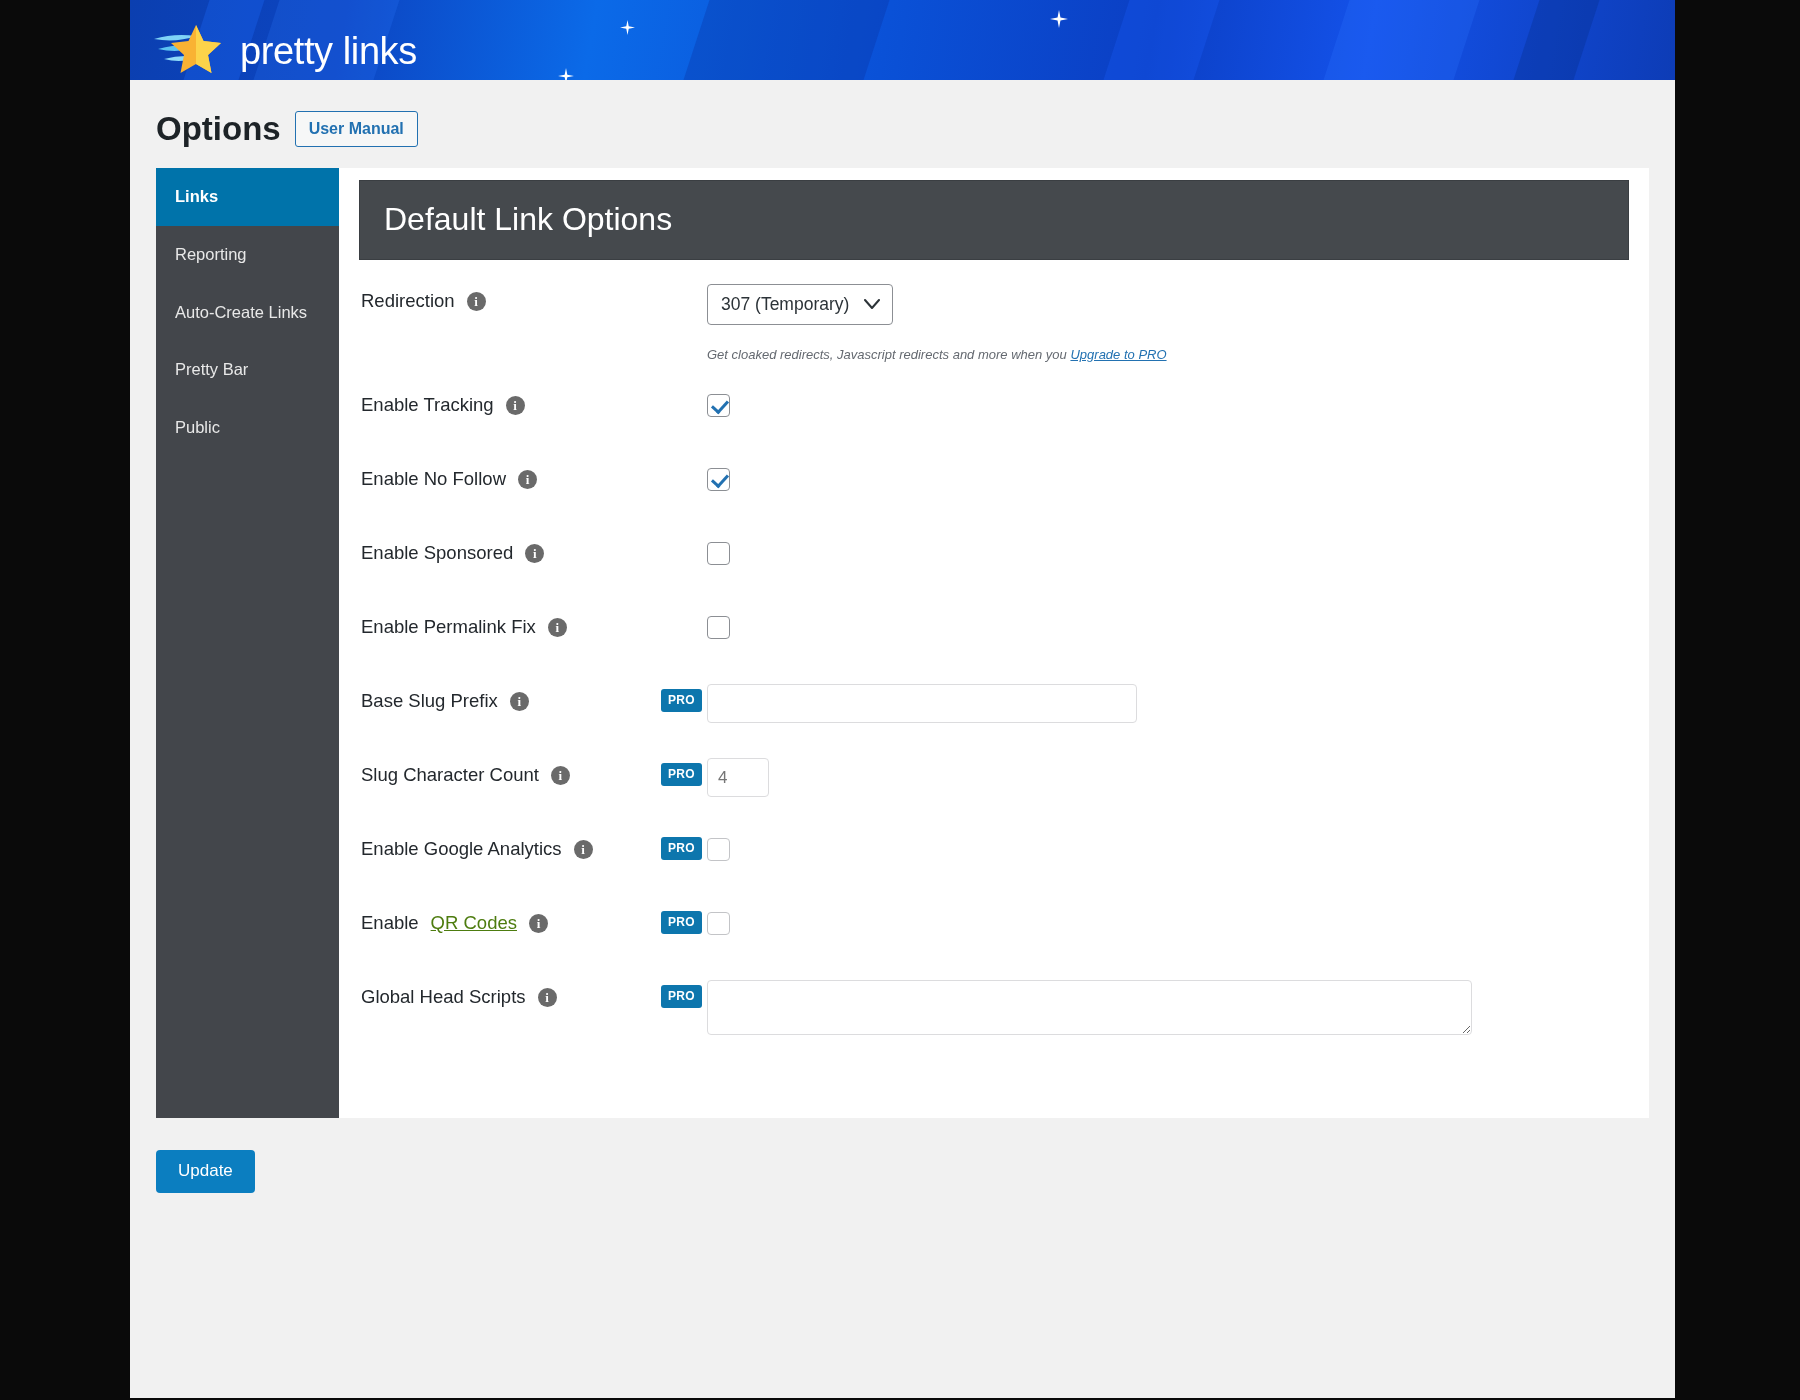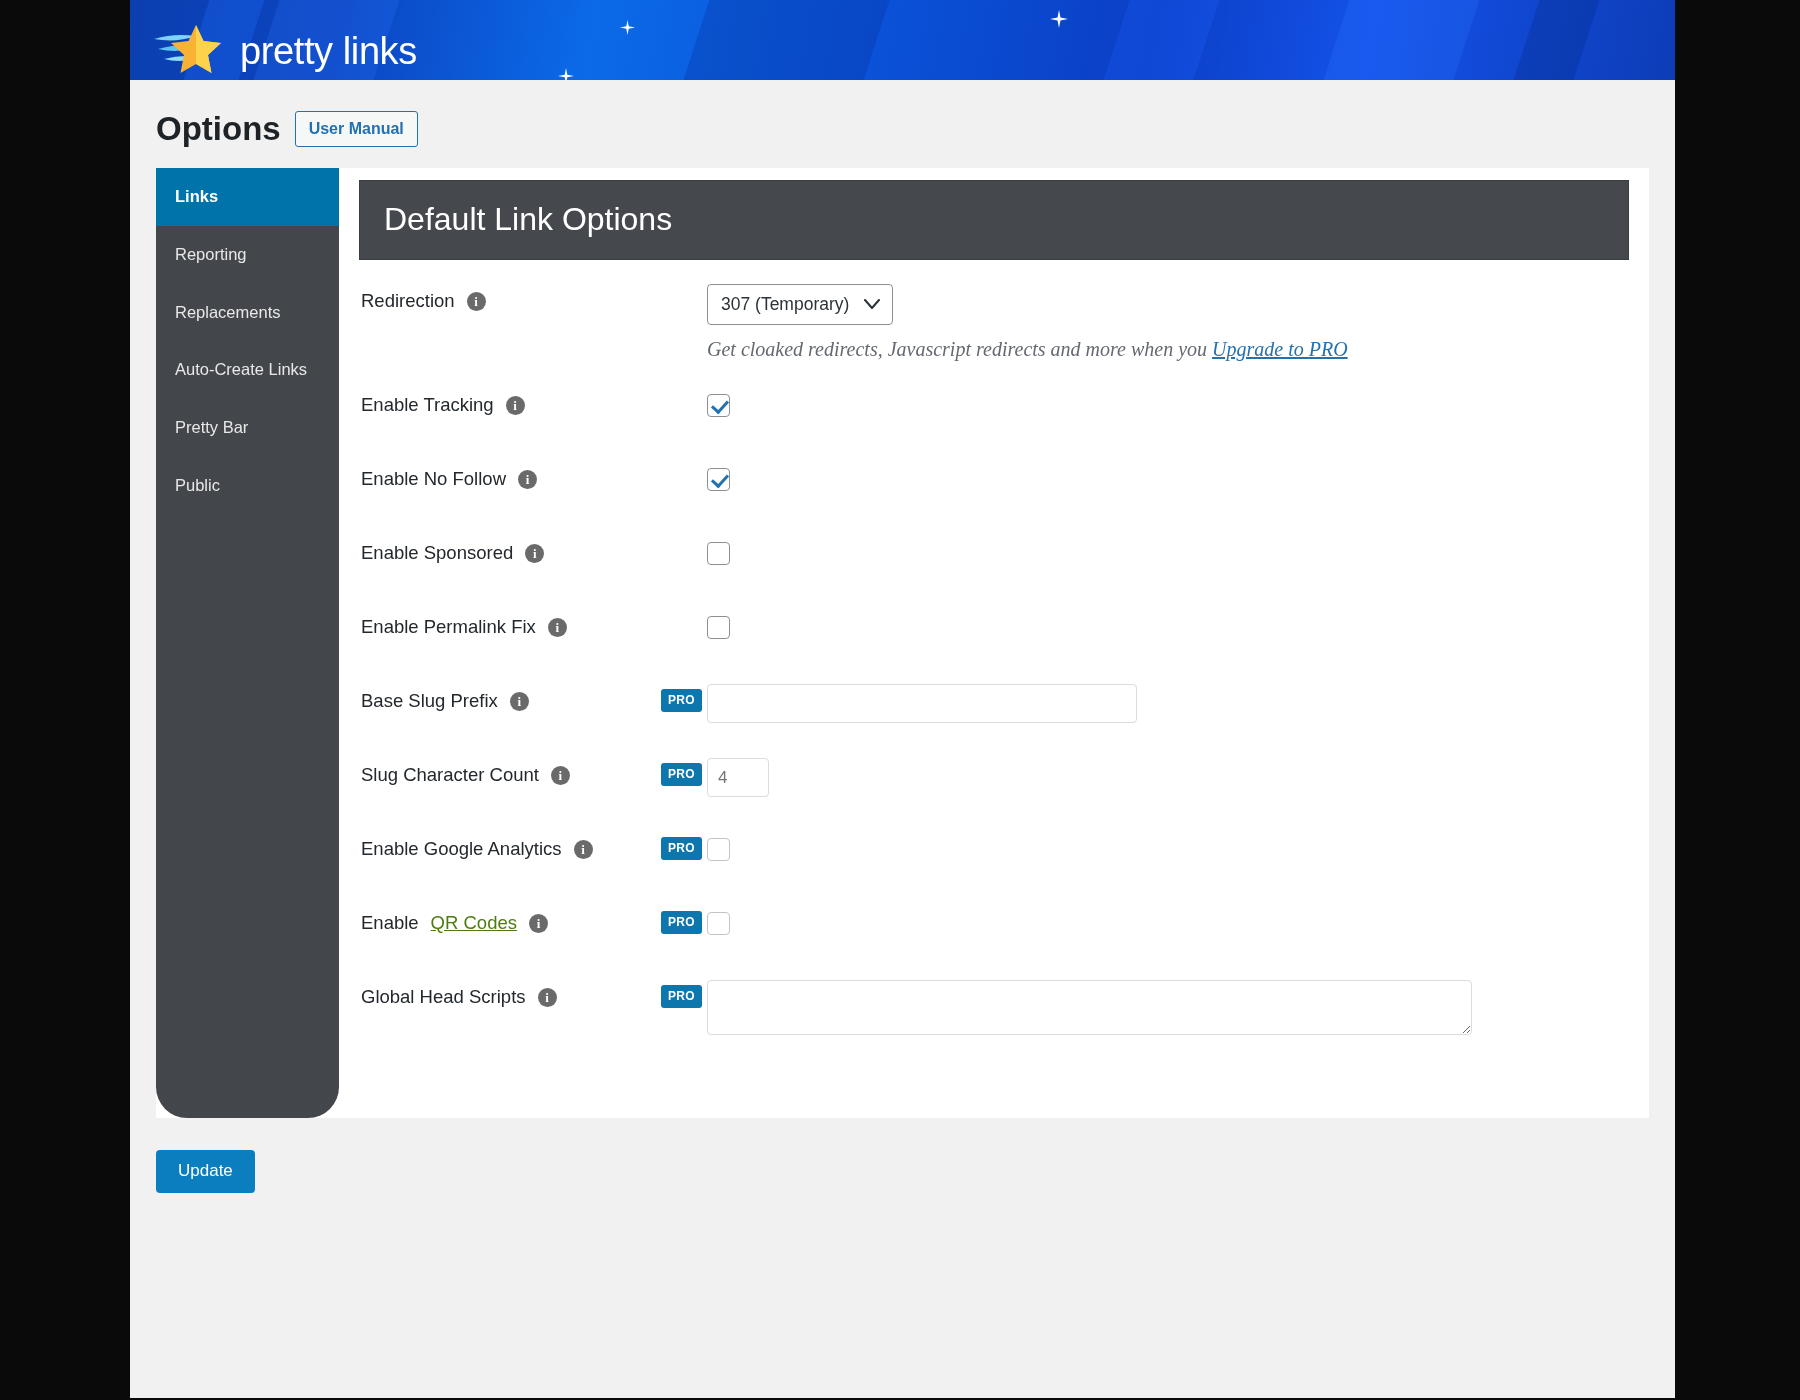--- a/index.html
+++ b/index.html
@@ -68,21 +68,20 @@
   .shell {
     display: flex;
     margin: 0 26px 0 26px;
     background: #fff;
     min-height: 910px;
   }
   .sidebar {
     width: 183px; flex: 0 0 183px;
     background: #43464b;
     padding-top: 0;
-    border-radius: 31px;
   }
   .nav-item {
     display: block; padding: 19px 0 19px 19px;
     color: #e8e8e8; font-size: 16.5px; cursor: pointer;
     line-height: 1.2;
   }
   .nav-item.active {
     background: #0073aa; color: #fff; font-weight: 700;
   }
 
@@ -137,22 +136,22 @@
     padding: 9px 42px 10px 13px;
     font-family: "Liberation Sans", sans-serif;
     cursor: pointer;
   }
   .select-wrap { position: relative; display: inline-block; }
   .select-wrap .chev {
     position: absolute; right: 13px; top: 50%; transform: translateY(-50%);
     pointer-events: none; color: #2c3338;
   }
   .hint {
-    margin-top: 13px;
-    font-size: 20px; font-style: italic; color: #646970; font-family: Liberation Serif, serif;
+    margin-top: 22px;
+    font-size: 13px; font-style: italic; color: #646970;
   }
   .hint a { color: #2271b1; font-style: italic; }
 
   .cbx {
     appearance: none; -webkit-appearance: none;
     width: 23px; height: 23px;
     border: 1px solid #8c8f94; border-radius: 4px;
     background: #fff; cursor: pointer;
     position: relative; margin-top: 6px;
     display: inline-block;
@@ -239,21 +238,20 @@
   <div class="page-head">
     <div class="page-title">Options</div>
     <button class="user-manual-btn">User Manual</button>
   </div>
 
   <div class="shell">
 
     <nav class="sidebar">
       <a class="nav-item active">Links</a>
       <a class="nav-item">Reporting</a>
-      <a class="nav-item">Replacements</a>
       <a class="nav-item">Auto-Create Links</a>
       <a class="nav-item">Pretty Bar</a>
       <a class="nav-item">Public</a>
     </nav>
 
     <div class="content">
 
       <div class="panel-header">Default Link Options</div>
 
       <div class="rows">

